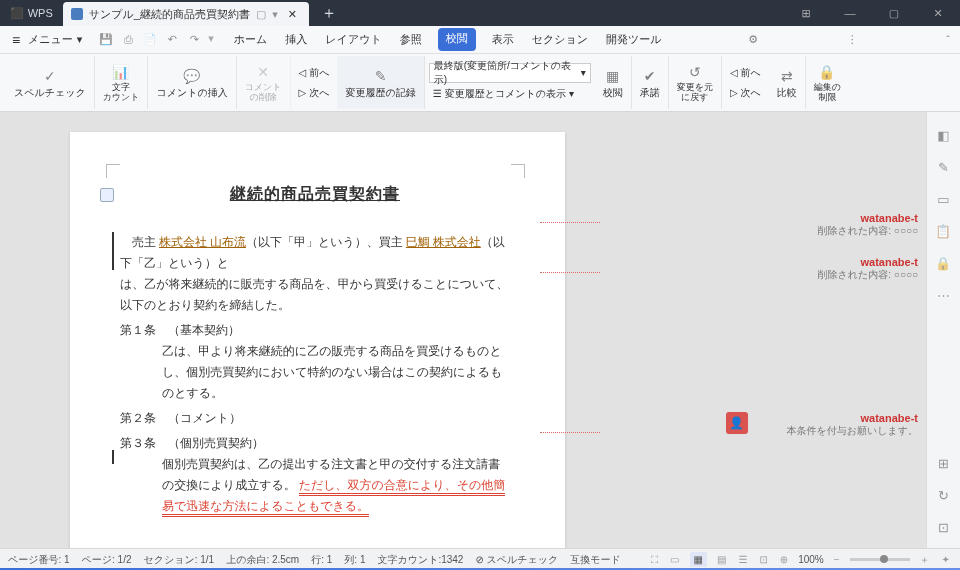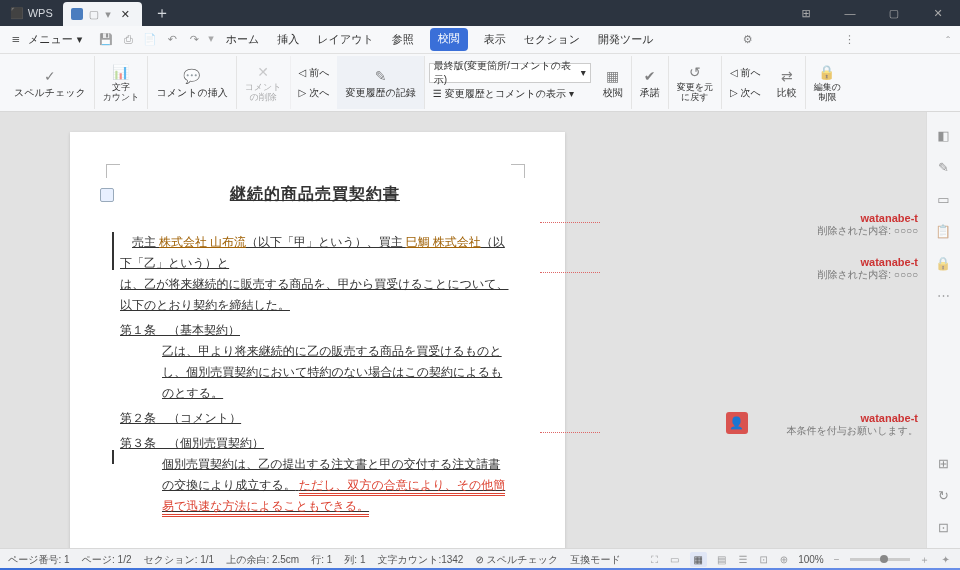--- a/index.html
+++ b/index.html
@@ -7,45 +7,45 @@
 .titlebar { background: #2c3440; height: 26px; display: flex; align-items: center; color: #d5d9de; }
 .app-logo { padding: 0 10px; display: flex; align-items: center; gap: 4px; font-size: 11px; }
 .doc-tab { background: #f2f4f7; color: #333; height: 24px; margin-top: 2px; display: flex; align-items: center; padding: 0 8px; gap: 6px; border-radius: 4px 4px 0 0; font-size: 11px; }
 .doc-tab .doc-icon { width: 12px; height: 12px; background: #4a7dbf; border-radius: 2px; }
 .tab-close { padding: 0 4px; cursor: pointer; }
 .new-tab { padding: 0 12px; font-size: 16px; cursor: pointer; }
 .spacer { flex: 1; }
 .win-controls { display: flex; }
 .win-btn { width: 44px; height: 26px; display: flex; align-items: center; justify-content: center; color: #aaa; }
 
-.menubar { background: #f7f8fa; height: 28px; display: flex; align-items: center; border-bottom: 1px solid #e0e0e0; padding: 0 6px; gap: 2px; font-family: Liberation Serif, serif; }
+.menubar { background: #f7f8fa; height: 28px; display: flex; align-items: center; border-bottom: 1px solid #e0e0e0; padding: 0 6px; gap: 2px; }
 .menu-drop { display: flex; align-items: center; gap: 4px; padding: 2px 6px; border-radius: 4px; font-size: 11px; }
 .menu-drop .ham { display: inline-block; width: 12px; }
 .menu-drop .ham::before { content: "≡"; font-size: 14px; }
 .qat { display: flex; gap: 6px; padding: 0 8px; }
 .qat-btn { width: 16px; height: 16px; opacity: .55; display: flex; align-items: center; justify-content: center; }
-.tabs { display: flex; gap: 14px; font-size: 11px; }
+.tabs { display: flex; gap: 14px; margin-left: 8px; font-size: 11px; }
 .tab { padding: 4px 2px; cursor: pointer; }
 .tab.active { background: #3a6fd8; color: #fff; padding: 3px 8px; border-radius: 4px; }
 .gear { margin-left: auto; padding: 0 4px; opacity: .6; }
 
 .ribbon { background: #f7f8fa; height: 58px; display: flex; align-items: stretch; border-bottom: 1px solid #d8d8d8; padding: 2px 6px; }
 .rgroup { display: flex; flex-direction: column; align-items: center; justify-content: center; padding: 2px 8px; border-right: 1px solid #e4e4e4; gap: 2px; }
 .rgroup:last-child { border-right: none; }
 .ricon { width: 18px; height: 18px; opacity: .6; display: flex; align-items: center; justify-content: center; font-size: 14px; }
 .rlabel { font-size: 10px; line-height: 1.1; text-align: center; white-space: nowrap; }
 .rlabel.small { font-size: 9px; }
 .rbtn-sm { display: flex; align-items: center; gap: 3px; padding: 2px 4px; font-size: 10px; white-space: nowrap; }
 .rstack { display: flex; flex-direction: column; gap: 2px; padding: 2px 4px; justify-content: center; }
 .dropdown-box { border: 1px solid #ccc; background: #fff; padding: 2px 4px; font-size: 10px; display: flex; align-items: center; justify-content: space-between; height: 20px; }
 .rgroup.disabled { opacity: .4; }
 
 .workspace { display: flex; height: calc(570px - 26px - 28px - 58px - 22px); }
 .doc-area { flex: 1; background: #e2e2e2; overflow: hidden; position: relative; display: flex; }
-.page-wrap { padding: 20px 14px 0 70px; flex: 1; position: relative; text-decoration: underline; }
+.page-wrap { padding: 20px 14px 0 70px; flex: 1; position: relative; }
 .page { background: #fff; width: 495px; min-height: 700px; padding: 48px 55px 30px 50px; box-shadow: 0 1px 3px rgba(0,0,0,.15); position: relative; font-size: 12px; line-height: 1.75; font-family: "MS Mincho", serif; }
 .corner { position: absolute; width: 14px; height: 14px; border: 1px solid #bbb; }
 .corner.tl { top: 32px; left: 36px; border-right: none; border-bottom: none; }
 .corner.tr { top: 32px; right: 40px; border-left: none; border-bottom: none; }
 .doc-badge { position: absolute; top: 56px; left: 30px; width: 14px; height: 14px; background: #e8f0ff; border: 1px solid #9ab; border-radius: 2px; }
 .doc-title { text-align: center; font-size: 16px; font-weight: bold; text-decoration: underline; margin-bottom: 24px; letter-spacing: 1px; }
 .body-text { text-indent: 1em; }
 .change-bar { position: absolute; left: 42px; width: 2px; background: #333; }
 .cb1 { top: 100px; height: 38px; }
 .cb2 { top: 318px; height: 14px; }
@@ -81,20 +81,21 @@
 </head>
 <body>
 
 <div class="titlebar">
   <div class="app-logo">
     <span>⬛</span>
     <span>WPS</span>
   </div>
   <div class="doc-tab">
     <span class="doc-icon"></span>
+    <span>サンプル_継続的商品売買契約書</span>
     <span style="opacity:.5">▢</span>
     <span style="opacity:.5">▾</span>
     <span class="tab-close">✕</span>
   </div>
   <div class="new-tab">＋</div>
   <div class="spacer"></div>
   <div class="win-controls">
     <div class="win-btn">⊞</div>
     <div class="win-btn">—</div>
     <div class="win-btn">▢</div>

